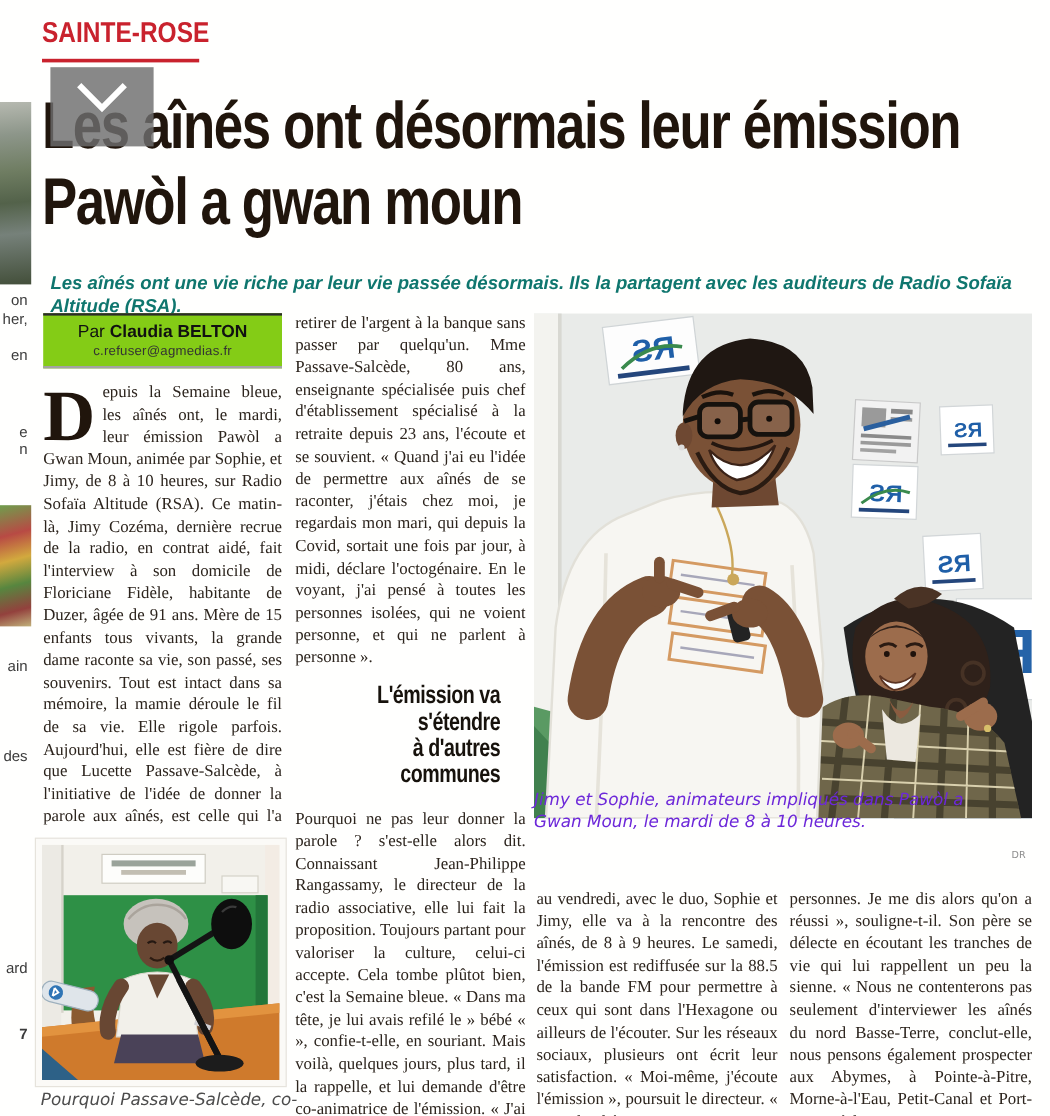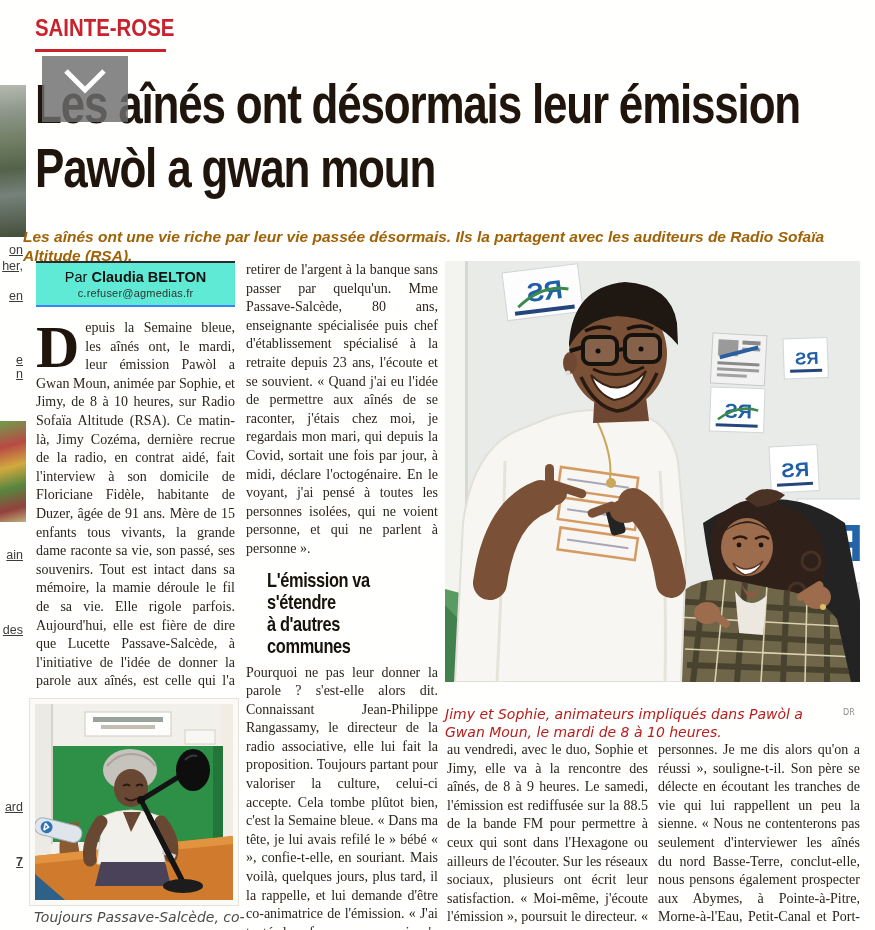--- a/index.html
+++ b/index.html
@@ -1,21 +1,21 @@
 <!DOCTYPE html>
 <html><head>
 <meta charset="utf-8">
 <style>
   html,body{margin:0;padding:0;background:#ffffff;}
   .page{position:relative;width:875px;height:930px;background:#fffffe;overflow:hidden;
         font-family:"Liberation Serif",serif;}
 
   
   .edge-frag{position:absolute;left:0;width:23px;text-align:right;
-             font:400 12.5px "Liberation Sans",sans-serif;color:#3b3b3b;text-decoration:underline;}
+             font:400 12.5px "Liberation Sans",sans-serif;color:#3b3b3b;}
   .f0{top:243px}.f1{top:259px}.f2{top:289px}.f3{top:353px}.f4{top:367px}
   .f5{top:548px}.f6{top:623px}.f7{top:800px}.f8{top:855px;font-weight:700}
   .edge-photo{position:absolute;left:0;width:26px;}
   .edge-photo1{top:85px;height:152px;
     background:linear-gradient(175deg,#b6b9b0 0%,#8d968a 18%,#6f7d62 38%,#53624a 55%,#76817a 72%,#434f3a 100%);}
   .edge-photo2{top:421px;height:101px;
     background:linear-gradient(165deg,#6f9e4d 0%,#b84a44 25%,#d2a93e 45%,#57863f 65%,#93413d 85%,#c0b07a 100%);}
 
   
   .kicker{position:absolute;left:35px;top:15px;font:800 24px/26px "Liberation Sans",sans-serif;
@@ -23,47 +23,47 @@
   .kicker-rule{position:absolute;left:35px;top:49px;width:131px;height:3px;background:#c9222d;}
 
   .overlay-btn{position:absolute;left:42px;top:56px;width:86px;height:66px;
                background:rgba(110,110,110,.82);z-index:6;display:flex;justify-content:center;cursor:pointer;}
   .overlay-btn svg{margin-top:11px;}
 
   .headline{position:absolute;left:35px;top:72px;color:#20150c;z-index:2;}
   .hl{display:block;white-space:nowrap;font:800 55px/64px "Liberation Sans",sans-serif;
       letter-spacing:-1.5px;transform:scaleX(.8);transform-origin:left top;}
 
-  .standfirst{position:absolute;left:23px;top:227px;width:833px;
-              font:italic 600 15.5px/19px "Liberation Sans",sans-serif;color:#a16207;}
+  .standfirst{position:absolute;left:42px;top:227px;width:833px;
+              font:italic 600 15.5px/19px "Liberation Sans",sans-serif;color:#0f766e;}
 
   
   .byline-block{position:absolute;left:36px;top:261px;width:199px;text-align:center;
-                border-top:2px solid #2b2b2b;border-bottom:2px solid #3b82f6;
-                padding:6px 0 5px;box-sizing:border-box;background:#5eead4;}
+                border-top:2px solid #2b2b2b;border-bottom:2px solid #a3a3a3;
+                padding:6px 0 5px;box-sizing:border-box;background:#84cc16;}
   .byline-name{font:400 14.5px/16px "Liberation Sans",sans-serif;color:#111;}
   .byline-name b{font-weight:700;}
   .byline-email{font:400 11px/13px "Liberation Sans",sans-serif;color:#333;margin-top:2px;letter-spacing:.2px;}
 
   
   .copy{font-family:"Liberation Serif",serif;font-size:14px;line-height:18.6px;
         text-align:justify;color:#2c241d;}
   .col1{position:absolute;left:36px;top:319px;width:199px;height:374px;overflow:hidden;}
   .dropcap{float:left;font:700 60px/50px "Liberation Serif",serif;color:#20150c;margin:3px 6px 0 0;}
   .col2{position:absolute;left:246px;top:261px;width:192px;height:669px;overflow:hidden;}
-  .crosshead{margin:10px 0 7px;text-align:left;color:#17120c;}
+  .crosshead{margin:10px 0 18px;text-align:right;color:#17120c;}
   .ch{display:block;font:800 21px/22px "Liberation Sans",sans-serif;letter-spacing:-.5px;
       transform:scaleX(.78);transform-origin:center top;}
   .col3{position:absolute;left:447px;top:741px;width:201px;height:189px;overflow:hidden;}
   .col4{position:absolute;left:658px;top:741px;width:202px;height:189px;overflow:hidden;}
 
   
   .photo-main{position:absolute;left:445px;top:261px;width:415px;height:421px;overflow:hidden;}
-  .caption-main{position:absolute;left:445px;top:705px;width:378px;
-                font:italic 400 14px/18px "DejaVu Sans",sans-serif;color:#b91c1c;}
+  .caption-main{position:absolute;left:445px;top:658px;width:378px;
+                font:italic 400 14px/18px "DejaVu Sans",sans-serif;color:#6d28d9;}
   .credit{position:absolute;left:843px;top:708px;font:400 8px "DejaVu Sans",sans-serif;color:#8d8d8d;}
 
   .photo-studio{position:absolute;left:30px;top:699px;width:208px;height:206px;
                 background:#fbfaf7;box-shadow:0 0 0 1px #e6e3dc;box-sizing:border-box;padding:5px;}
   .caption-studio{position:absolute;left:34px;top:908px;width:220px;white-space:nowrap;
                   font:italic 400 14px/18px "DejaVu Sans",sans-serif;color:#4c4c4c;}
 </style>
 </head>
 <body>
 
@@ -288,15 +288,15 @@
       <ellipse cx="148" cy="182" rx="20" ry="7" fill="#1c1c1c"></ellipse>
       <g transform="translate(2,112) rotate(14)">
         <rect width="48" height="17" rx="8" fill="#dfe5ea" stroke="#9db0bd"></rect>
         <circle cx="12" cy="8.5" r="6" fill="#2e74b5"></circle>
         <path d="M10,5 l0,7 M10,5 l4,3 l-4,4" stroke="#ffffff" stroke-width="1.5" fill="none"></path>
       </g>
       <polygon points="0,170 30,196 0,196" fill="#2d6187"></polygon>
     </svg>
   </div>
 
-  <div class="caption-studio">Toujours Passave-Salcède, co-</div>
+  <div class="caption-studio">Pourquoi Passave-Salcède, co-</div>
 
 </div>
 
 </body></html>

